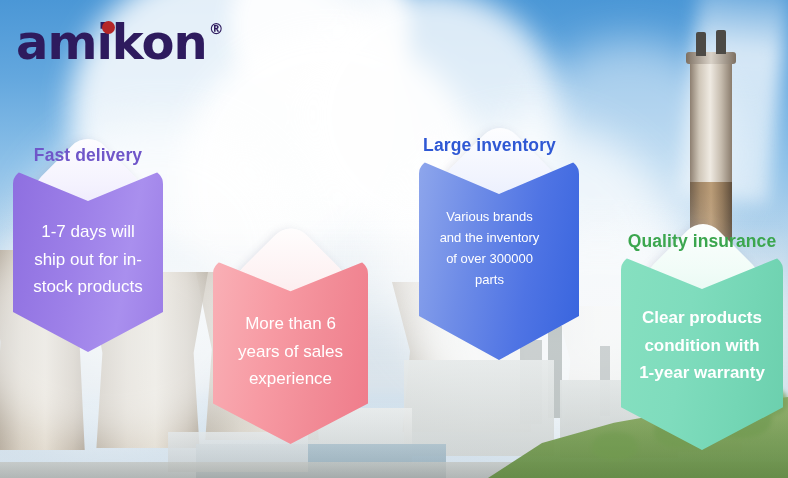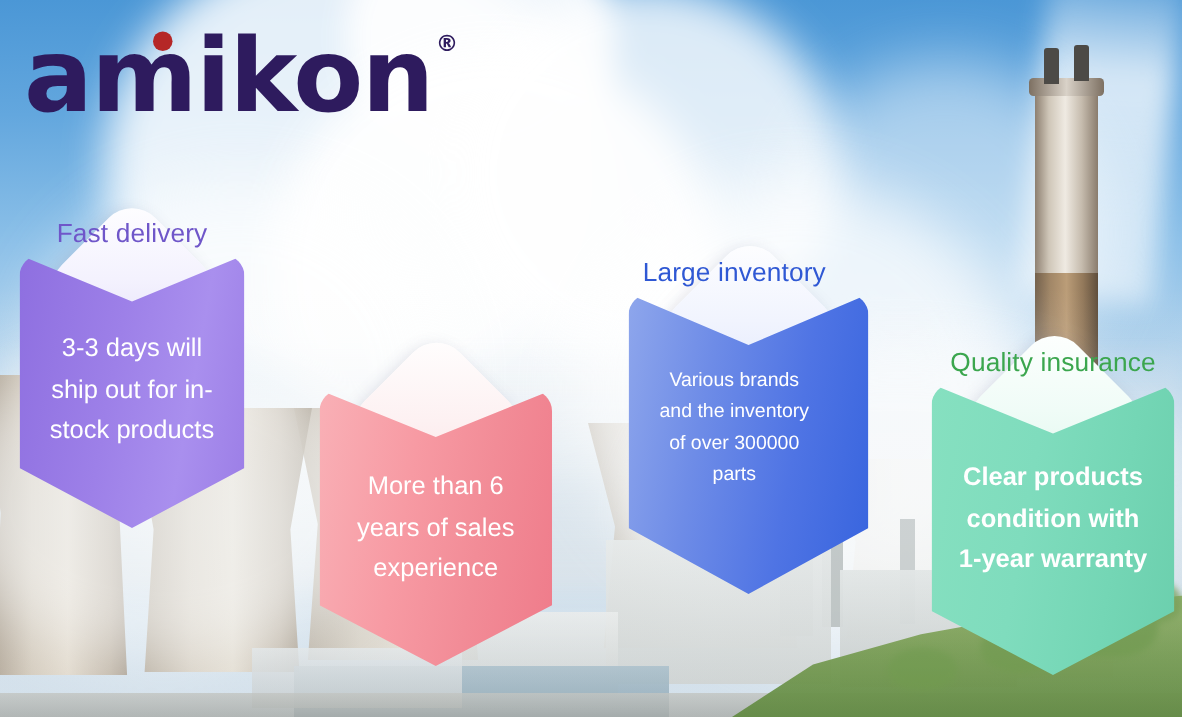--- a/index.html
+++ b/index.html
@@ -124,42 +124,42 @@
 
   
   .logo{
     position:absolute;left:16px;top:18px;
     display:flex;align-items:flex-start;
     line-height:1;
     user-select:none;
   }
   .logo-word{
     font-family:"DejaVu Sans", sans-serif;
-    font-size:68px;font-weight:700;letter-spacing:-1px;
+    font-size:48px;font-weight:700;letter-spacing:-1px;
     color:#2e1b5e;
     position:relative;
   }
   .logo-dot{
     position:absolute;left:86px;top:3px;
     width:13px;height:13px;border-radius:50%;
     background:#b52727;
   }
   .logo-reg{
     font-family:"DejaVu Sans", sans-serif;
     font-size:15px;font-weight:700;color:#2e1b5e;
     margin-top:4px;margin-left:2px;
   }
 
   
   .card{position:absolute;}
 
   .card-title{
     position:absolute;left:50%;transform:translateX(-50%);
     top:0;white-space:nowrap;
-    font-size:17.5px;font-weight:400;
+    font-size:17.5px;font-weight:700;
     letter-spacing:.1px;
     z-index:4;
   }
 
   
   .cap{
     position:absolute;z-index:2;
     border-radius:22px;
     transform:rotate(45deg);
     box-shadow:0 3px 10px rgba(90,90,130,.18);
@@ -212,21 +212,21 @@
   .c1 .body{left:0;    top:28px; width:150px;height:182px;}
   .c1 .card-title{top:3px;}
   .c1 .body-text{top:76px;}
 
   .c2{left:213px; top:232px; width:155px; height:212px;}
   .c2 .cap {left:33px; top:6px;  width:90px; height:90px;}
   .c2 .body{left:0;    top:28px; width:155px;height:184px;}
   .c2 .card-title{top:3px;}
   .c2 .body-text{top:78px;}
 
-  .c3{left:419px; top:132px; width:141px; height:228px;margin-top:36px;}
+  .c3{left:419px; top:132px; width:141px; height:228px;}
   .c3 .cap {left:35px; top:6px;  width:92px; height:92px;}
   .c3 .body{left:0;    top:28px; width:160px;height:200px;}
   .c3 .card-title{top:3px;}
   .c3 .body-text{top:74px;font-size:13px;}
 
   .c4{left:621px; top:228px; width:162px; height:222px;}
   .c4 .cap {left:36px; top:6px;  width:92px; height:92px;}
   .c4 .body{left:0;    top:28px; width:162px;height:194px;}
   .c4 .card-title{top:3px;}
   .c4 .body-text{top:76px;font-weight:bold;}
@@ -290,21 +290,21 @@
   <div class="logo">
     <div class="logo-word">amikon</div>
     <div class="logo-dot"></div>
     <div class="logo-reg">®</div>
   </div>
 
   <div class="card c1">
     <div class="cap"></div>
     <div class="body"></div>
     <div class="card-title">Fast delivery</div>
-    <div class="body-text">3-3 days will
+    <div class="body-text">1-7 days will
 ship out for in-
 stock products</div>
   </div>
 
   <div class="card c2">
     <div class="cap"></div>
     <div class="body"></div>
     <div class="body-text">More than 6
 years of sales
 experience</div>

